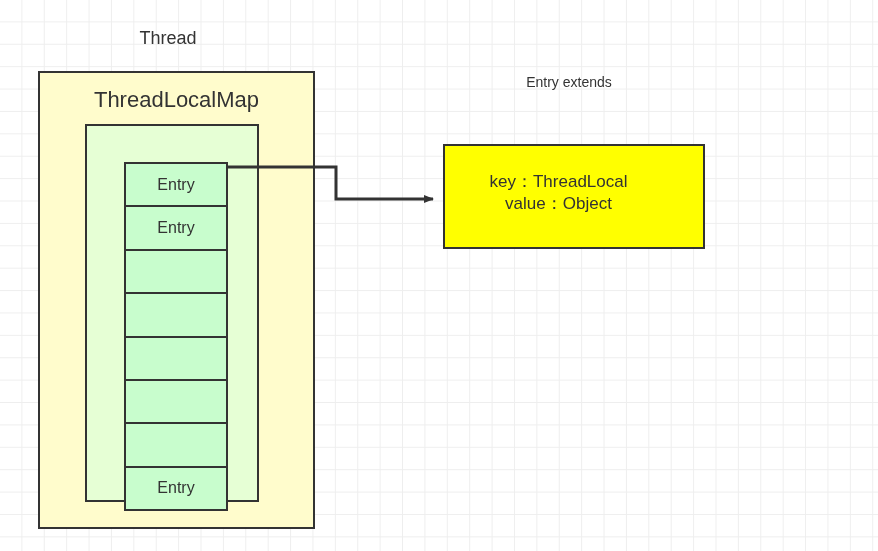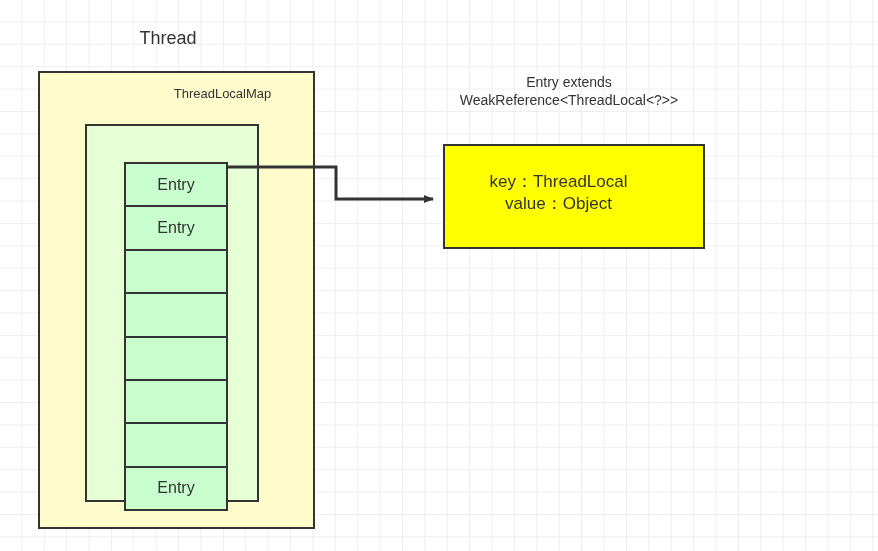--- a/index.html
+++ b/index.html
@@ -51,22 +51,21 @@
     top: 71px;
     width: 277px;
     height: 458px;
     background: #fffccc;
   }
 
   #map-title {
     left: 38px;
     top: 86px;
     width: 277px;
-    font-size: 13px;
-    padding-left: 46px;
+    font-size: 22px;
   }
 
   #map-box {
     left: 85px;
     top: 124px;
     width: 174px;
     height: 378px;
     background: #e6ffd5;
   }
 
@@ -141,21 +140,21 @@
     <div class="entry-cell">Entry</div>
     <div class="entry-cell">Entry</div>
     <div class="entry-cell"></div>
     <div class="entry-cell"></div>
     <div class="entry-cell"></div>
     <div class="entry-cell"></div>
     <div class="entry-cell"></div>
     <div class="entry-cell">Entry</div>
   </div>
 
-  <div class="label" id="entry-class-title"><span>Entry extends</span><br><span>WeakReference&lt;ThreadLocal&lt;?&gt;&gt;</span></div>
+  <div class="label" id="entry-class-title"><span>Entry extends</span><br></div>
 
   <div class="box" id="entry-obj-box"></div>
   <div class="label" id="entry-obj-text">key：ThreadLocal
 value：Object</div>
 
   <svg id="connector" viewBox="0 0 878 551" xmlns="http://www.w3.org/2000/svg">
     <defs>
       <marker id="arrowhead" markerWidth="10" markerHeight="8" refX="9" refY="4" orient="auto" markerUnits="userSpaceOnUse">
         <path d="M0,0 L10,4 L0,8 z" fill="#333333"></path>
       </marker>

